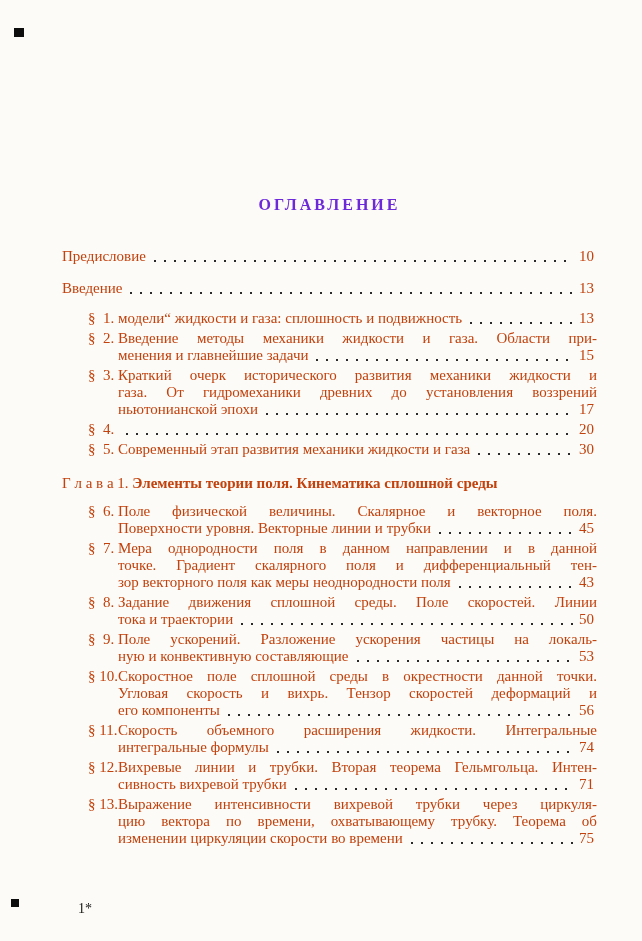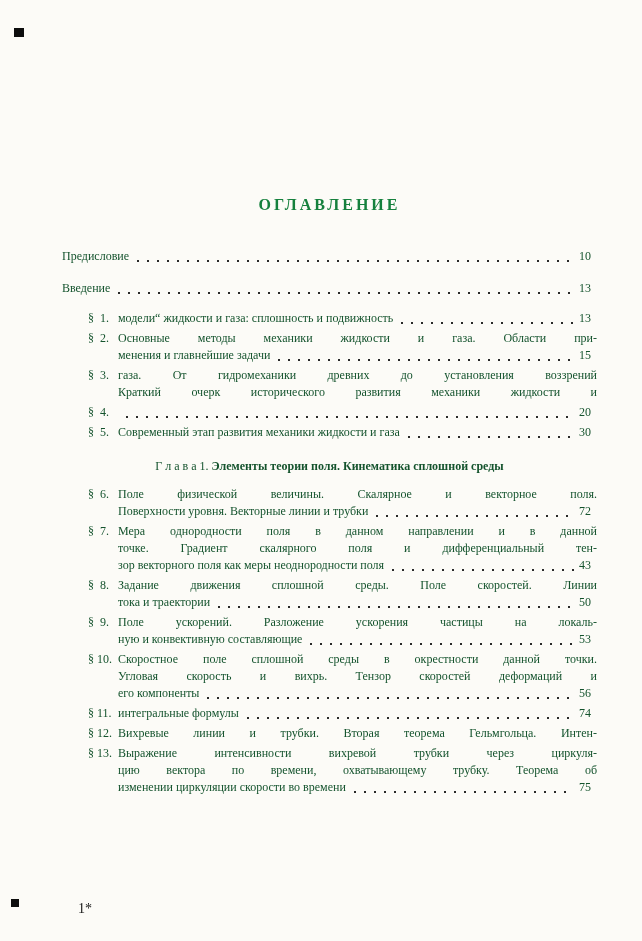--- a/index.html
+++ b/index.html
@@ -23,45 +23,45 @@
   .content {
     position: absolute;
     left: 62px; right: 45px; top: 196px;
   }
   .title {
     text-align: center;
     font-size: 16px;
     font-weight: bold;
     letter-spacing: 3px;
     margin: 0 0 34px 0;
-    color: #15803d;
+    color: #6d28d9;
   }
 
   .entry {
-    font-size: 12px;
+    font-size: 15px;
     line-height: 17px;
     margin-top: 3px;
-    color: #14532d;
+    color: #c2410c;
   }
   .entry.plain { margin-top: 0; }
   .entry.intro { margin-top: 15px; font-weight: normal; }
   .entry.intro + .entry { margin-top: 13px; }
   .entry.chapter { margin-top: 17px; margin-bottom: 11px; }
 
   .entry.section { position: relative; padding-left: 56px; }
   .entry.section .marker {
     position: absolute; left: 26px; top: 0;
     white-space: pre;
   }
 
   .line.fill {
     text-align: justify;
     text-align-last: justify;
   }
-  .line.chapterline { text-align: center; }
+  .line.chapterline { text-align: left; }
   .line.last { display: flex; align-items: baseline; }
   .line.last .txt { white-space: nowrap; flex: 0 1 auto; overflow: hidden; }
   .leader {
     flex: 1 1 auto;
     min-width: 10px;
     height: 2px;
     align-self: flex-end;
     margin: 0 5px 3px 8px;
     background-image: repeating-linear-gradient(
       to right, #2a2a2a 0, #2a2a2a 2px, transparent 2px, transparent 10px);
@@ -105,31 +105,36 @@
         <div class="entry section">
           <span class="marker">§  1.</span>
           <div class="line last">
             <span class="txt">модели“ жидкости и газа: сплошность и подвижность</span>
             <span class="leader"></span>
             <span class="pg">13</span>
           </div>
         </div>
         <div class="entry section">
           <span class="marker">§  2.</span>
-          <div class="line fill"><span class="txt">Основные методы механики жидкости и газа. Области при-</span></div>
+          <div class="line fill"><span class="txt">Введение методы механики жидкости и газа. Области при-</span></div>
           <div class="line last">
             <span class="txt">менения и главнейшие задачи</span>
             <span class="leader"></span>
             <span class="pg">15</span>
           </div>
         </div>
         <div class="entry section">
           <span class="marker">§  3.</span>
+          <div class="line fill"><span class="txt">Краткий очерк исторического развития механики жидкости и</span></div>
           <div class="line fill"><span class="txt">газа. От гидромеханики древних до установления воззрений</span></div>
-          <div class="line fill"><span class="txt">Краткий очерк исторического развития механики жидкости и</span></div>
+          <div class="line last">
+            <span class="txt">ньютонианской эпохи</span>
+            <span class="leader"></span>
+            <span class="pg">17</span>
+          </div>
         </div>
         <div class="entry section">
           <span class="marker">§  4.</span>
           <div class="line last">
             <span class="leader"></span>
             <span class="pg">20</span>
           </div>
         </div>
         <div class="entry section">
           <span class="marker">§  5.</span>
@@ -141,21 +146,21 @@
         </div>
         <div class="entry chapter">
           <div class="line chapterline"><span class="txt"><span class="ch-marker">Г л а в а 1. </span><span class="ch-title">Элементы теории поля. Кинематика сплошной среды</span></span></div>
         </div>
         <div class="entry section">
           <span class="marker">§  6.</span>
           <div class="line fill"><span class="txt">Поле физической величины. Скалярное и векторное поля.</span></div>
           <div class="line last">
             <span class="txt">Поверхности уровня. Векторные линии и трубки</span>
             <span class="leader"></span>
-            <span class="pg">72</span>
+            <span class="pg">45</span>
           </div>
         </div>
         <div class="entry section">
           <span class="marker">§  7.</span>
           <div class="line fill"><span class="txt">Мера однородности поля в данном направлении и в данной</span></div>
           <div class="line fill"><span class="txt">точке. Градиент скалярного поля и дифференциальный тен-</span></div>
           <div class="line last">
             <span class="txt">зор векторного поля как меры неоднородности поля</span>
             <span class="leader"></span>
             <span class="pg">43</span>
@@ -184,29 +189,35 @@
           <div class="line fill"><span class="txt">Скоростное поле сплошной среды в окрестности данной точки.</span></div>
           <div class="line fill"><span class="txt">Угловая скорость и вихрь. Тензор скоростей деформаций и</span></div>
           <div class="line last">
             <span class="txt">его компоненты</span>
             <span class="leader"></span>
             <span class="pg">56</span>
           </div>
         </div>
         <div class="entry section">
           <span class="marker">§ 11.</span>
+          <div class="line fill"><span class="txt">Скорость объемного расширения жидкости. Интегральные</span></div>
           <div class="line last">
             <span class="txt">интегральные формулы</span>
             <span class="leader"></span>
             <span class="pg">74</span>
           </div>
         </div>
         <div class="entry section">
           <span class="marker">§ 12.</span>
           <div class="line fill"><span class="txt">Вихревые линии и трубки. Вторая теорема Гельмгольца. Интен-</span></div>
+          <div class="line last">
+            <span class="txt">сивность вихревой трубки</span>
+            <span class="leader"></span>
+            <span class="pg">71</span>
+          </div>
         </div>
         <div class="entry section">
           <span class="marker">§ 13.</span>
           <div class="line fill"><span class="txt">Выражение интенсивности вихревой трубки через циркуля-</span></div>
           <div class="line fill"><span class="txt">цию вектора по времени, охватывающему трубку. Теорема об</span></div>
           <div class="line last">
             <span class="txt">изменении циркуляции скорости во времени</span>
             <span class="leader"></span>
             <span class="pg">75</span>
           </div>

